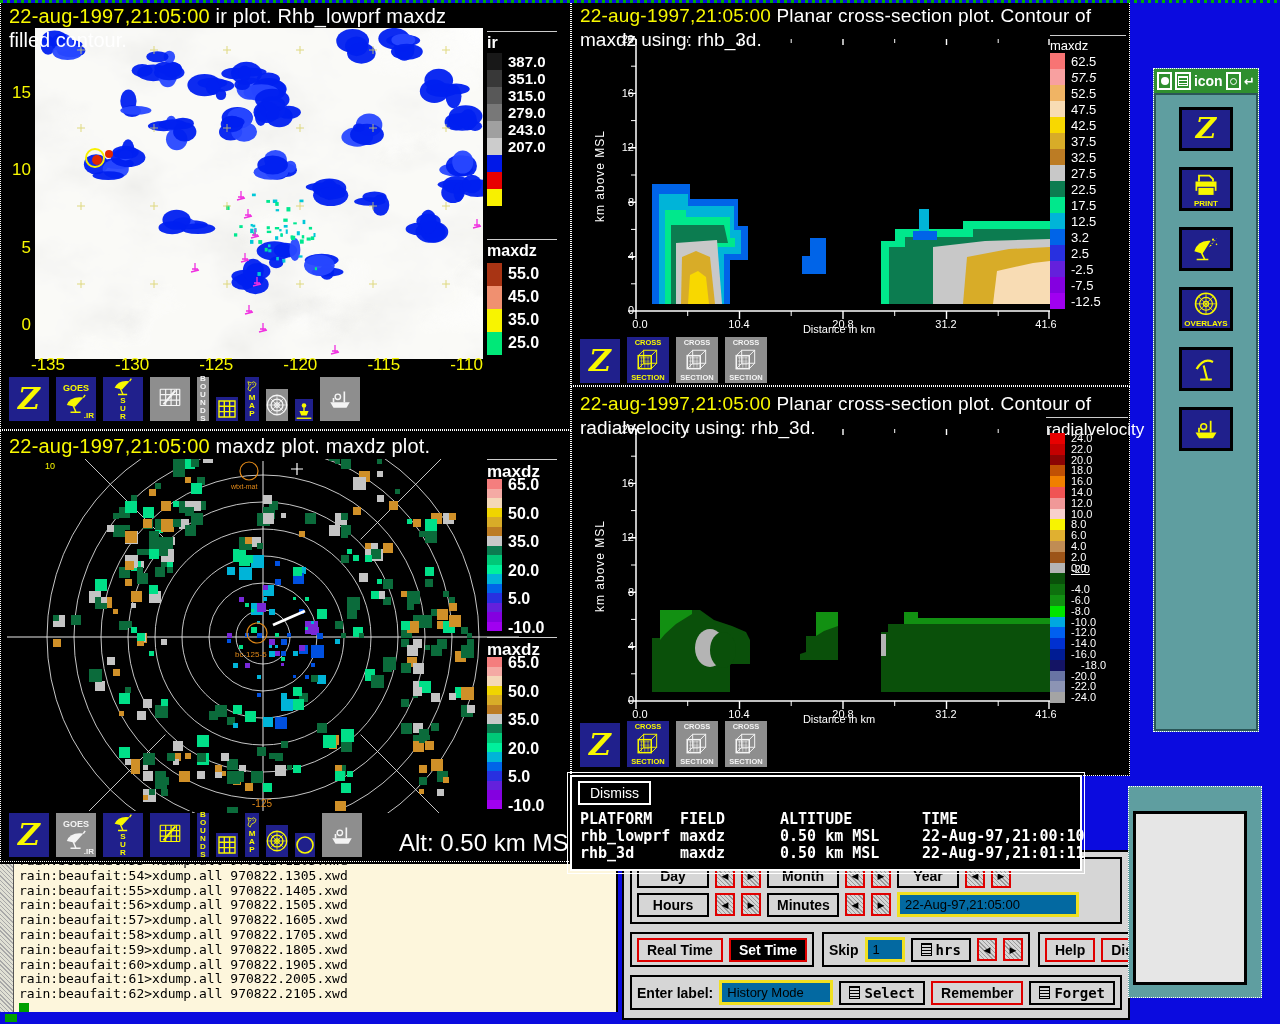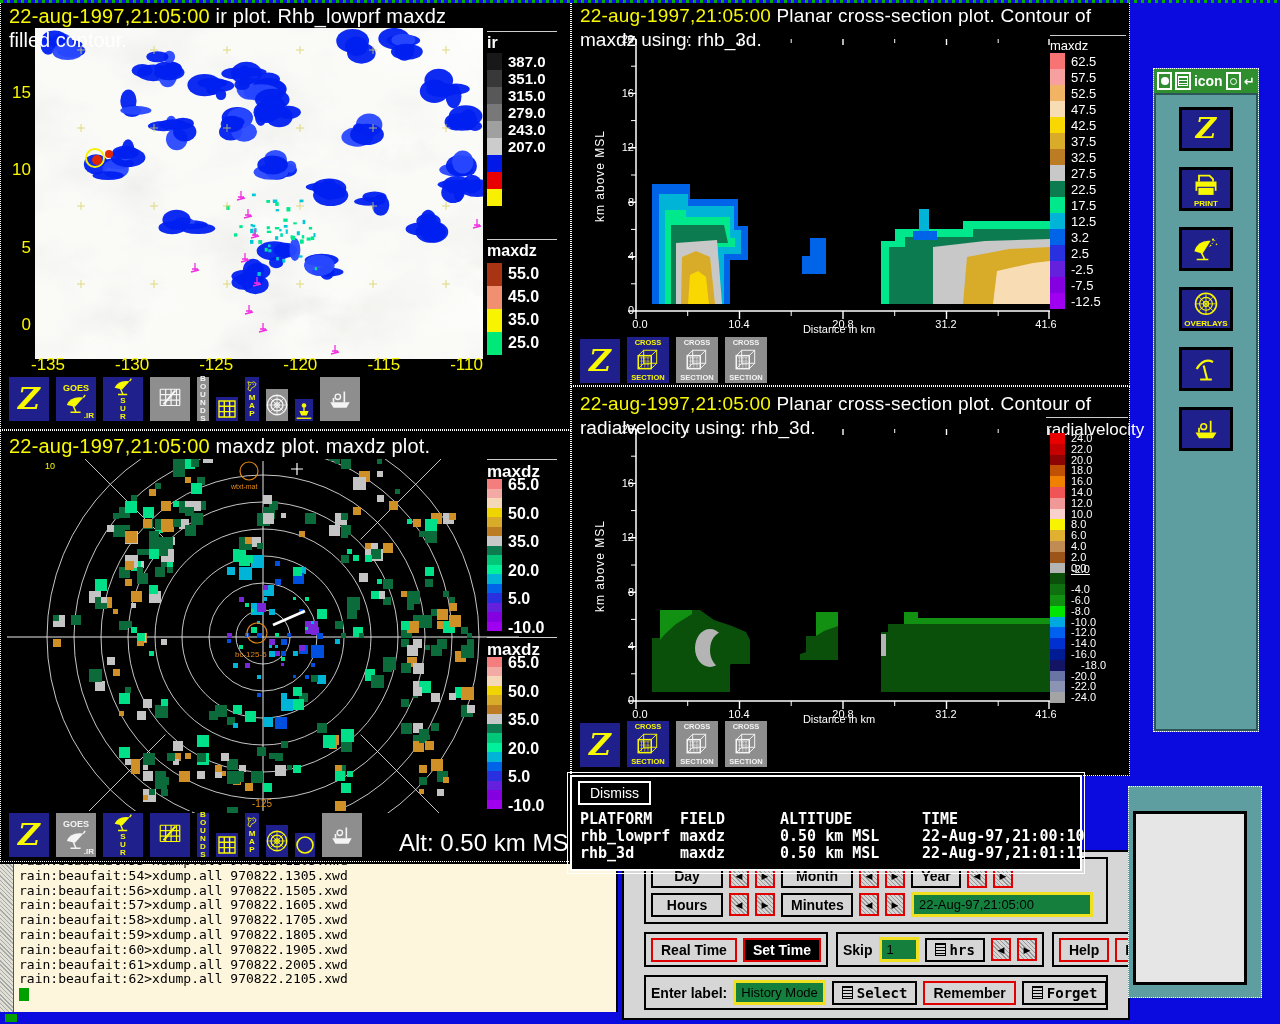--- a/index.html
+++ b/index.html
@@ -56,31 +56,31 @@
   #terminal{position:absolute;left:0;top:862px;width:618px;height:150px;z-index:5;background:#fdf6dc;
     border-top:2px solid #000;border-right:2px solid #000;box-sizing:border-box;overflow:hidden;}
   #term-scroll{position:absolute;left:0;top:0;width:13px;height:100%;border-right:1px solid #555;
     background:repeating-linear-gradient(45deg,#a8a8a8 0 1px,#e0e0d4 1px 3px);}
   #term-lines{position:absolute;left:19px;top:0;right:2px;height:100%;overflow:hidden;}
   #term-lines .tline{font:13px/14.8px "DejaVu Sans Mono",monospace;color:#000;white-space:pre;}
   #term-lines{padding-top:0;} #term-first-clip{margin-top:-10px;}
   #term-cursor{width:10px;height:13px;background:#00a000;margin-top:1px;}
   
   #timepanel{position:absolute;left:622px;top:850px;width:508px;height:170px;z-index:1;
-    background:#d6d6d6;border:2px solid #000;box-sizing:border-box;padding:5px 20px;}
+    background:#d6d6d6;border:2px solid #000;box-sizing:border-box;padding:5px 6px;}
   .tp-frame{border:2px solid #000;display:flex;align-items:center;gap:6px;padding:3px 5px;box-sizing:border-box;}
   .tp-row{display:flex;align-items:center;gap:6px;margin:2px 0;}
   .tpbtn{border:2px solid #000;background:#d6d6d6;font:bold 14px "Liberation Sans",sans-serif;
     padding:2px 8px;color:#000;text-align:center;white-space:nowrap;}
   .tpbtn.red{border-color:#e00000;}
   .tpbtn.settime{background:#000;color:#fff;border-color:#e00000;}
   .tpbtn.mono{font:bold 14px "DejaVu Sans Mono",monospace;display:inline-flex;align-items:center;gap:4px;}
   .mi{display:inline-block;width:9px;height:11px;border:1px solid #000;
     background:repeating-linear-gradient(#000 0 1px,transparent 1px 3px);}
-  .tpfield{border:3px solid #f0e020;background:#15803d;font:13px "Liberation Sans",sans-serif;
+  .tpfield{border:3px solid #f0e020;background:#0369a1;font:13px "Liberation Sans",sans-serif;
     color:#000;padding:2px 5px;white-space:nowrap;box-sizing:border-box;}
   .arrbtn{display:inline-flex;align-items:center;justify-content:center;width:20px;height:23px;
     border:2px solid #e00000;box-sizing:border-box;color:#000;font-size:9px;
     background-image:repeating-linear-gradient(45deg,#9a9a9a 0 1px,#d6d6d6 1px 3px);}
   .boldlab{font:bold 14px "Liberation Sans",sans-serif;color:#000;white-space:nowrap;}
   #tp-mid{display:flex;gap:8px;margin-top:8px;}
   #tp-label{margin-top:8px;}
   
   #iconpanel{position:absolute;left:1153px;top:68px;width:106px;height:664px;z-index:1;
     border:1px dotted #fff;box-sizing:border-box;background:#5f9ea0;}
@@ -532,21 +532,21 @@
           <div class="cb-sw" style="height: 16px; background: rgb(0, 232, 140);"></div>
           <div class="cb-sw" style="height: 16px; background: rgb(0, 180, 216);"></div>
           <div class="cb-sw" style="height: 16px; background: rgb(0, 100, 232);"></div>
           <div class="cb-sw" style="height: 16px; background: rgb(40, 48, 224);"></div>
           <div class="cb-sw" style="height: 16px; background: rgb(100, 32, 220);"></div>
           <div class="cb-sw" style="height: 16px; background: rgb(132, 0, 224);"></div>
           <div class="cb-sw" style="height: 16px; background: rgb(160, 0, 240);"></div>
         </div>
         <div class="cb-labels">
           <div class="cb-label" style="top: 1px;">62.5</div>
-          <div class="cb-label" style="top: 17px;">57.5</div>
+          <div class="cb-label" style="top: 17px; font-style: italic;">57.5</div>
           <div class="cb-label" style="top: 33px;">52.5</div>
           <div class="cb-label" style="top: 49px;">47.5</div>
           <div class="cb-label" style="top: 65px;">42.5</div>
           <div class="cb-label" style="top: 81px;">37.5</div>
           <div class="cb-label" style="top: 97px;">32.5</div>
           <div class="cb-label" style="top: 113px;">27.5</div>
           <div class="cb-label" style="top: 129px;">22.5</div>
           <div class="cb-label" style="top: 145px;">17.5</div>
           <div class="cb-label" style="top: 161px;">12.5</div>
           <div class="cb-label" style="top: 177px;">3.2</div>
@@ -1315,41 +1315,42 @@
         </div>
       </div>
 </div>
 
 <div id="terminal">
   <div id="term-scroll"></div>
   <div id="term-lines">
     <div id="term-first-clip"></div>
   <div class="tline">rain:beaufait:53&gt;xdump.all 970822.1205.xwd</div>
         <div class="tline">rain:beaufait:54&gt;xdump.all 970822.1305.xwd</div>
+        <div class="tline">rain:beaufait:55&gt;xdump.all 970822.1405.xwd</div>
         <div class="tline">rain:beaufait:56&gt;xdump.all 970822.1505.xwd</div>
         <div class="tline">rain:beaufait:57&gt;xdump.all 970822.1605.xwd</div>
         <div class="tline">rain:beaufait:58&gt;xdump.all 970822.1705.xwd</div>
         <div class="tline">rain:beaufait:59&gt;xdump.all 970822.1805.xwd</div>
         <div class="tline">rain:beaufait:60&gt;xdump.all 970822.1905.xwd</div>
         <div class="tline">rain:beaufait:61&gt;xdump.all 970822.2005.xwd</div>
         <div class="tline">rain:beaufait:62&gt;xdump.all 970822.2105.xwd</div>
         <div id="term-cursor"></div>
       </div>
 </div>
 
 <div id="timepanel">
   <div class="tp-frame" id="tp-datetime" style="flex-direction:column;align-items:stretch;gap:0;">
     <div class="tp-row">
       <button class="tpbtn" style="width:72px;">Day</button>
       <span class="arrbtn">◀</span>
       <span class="arrbtn">▶</span>
       <button class="tpbtn" style="width:72px;">Month</button>
       <span class="arrbtn">◀</span>
       <span class="arrbtn">▶</span>
-      <button class="tpbtn" style="width:50px;">Year</button>
+      <button class="tpbtn" style="width:62px;">Year</button>
       <span class="arrbtn">◀</span>
       <span class="arrbtn">▶</span>
     </div>
     <div class="tp-row">
       <button class="tpbtn" style="width:72px;">Hours</button>
       <span class="arrbtn">◀</span>
       <span class="arrbtn">▶</span>
       <button class="tpbtn" style="width:72px;">Minutes</button>
       <span class="arrbtn">◀</span>
       <span class="arrbtn">▶</span>

